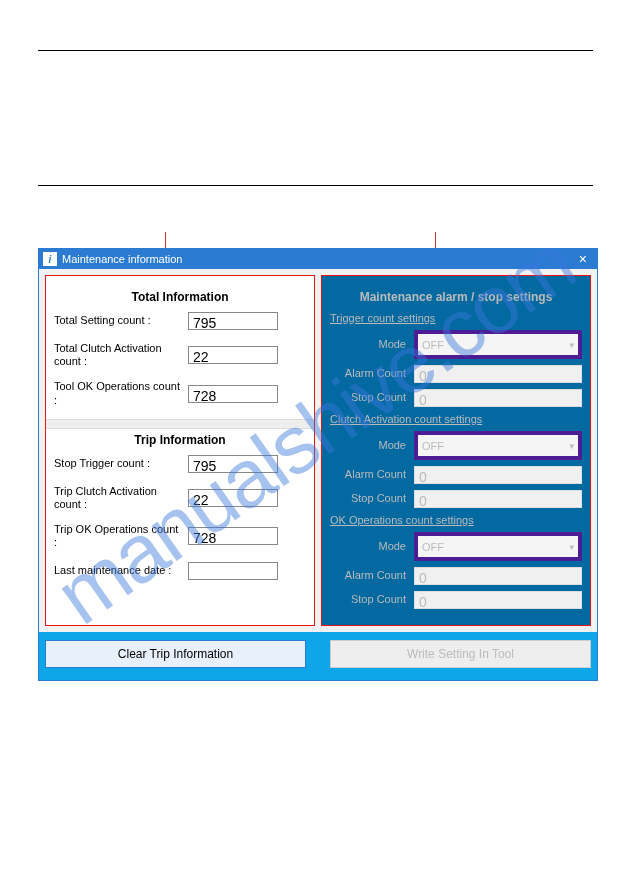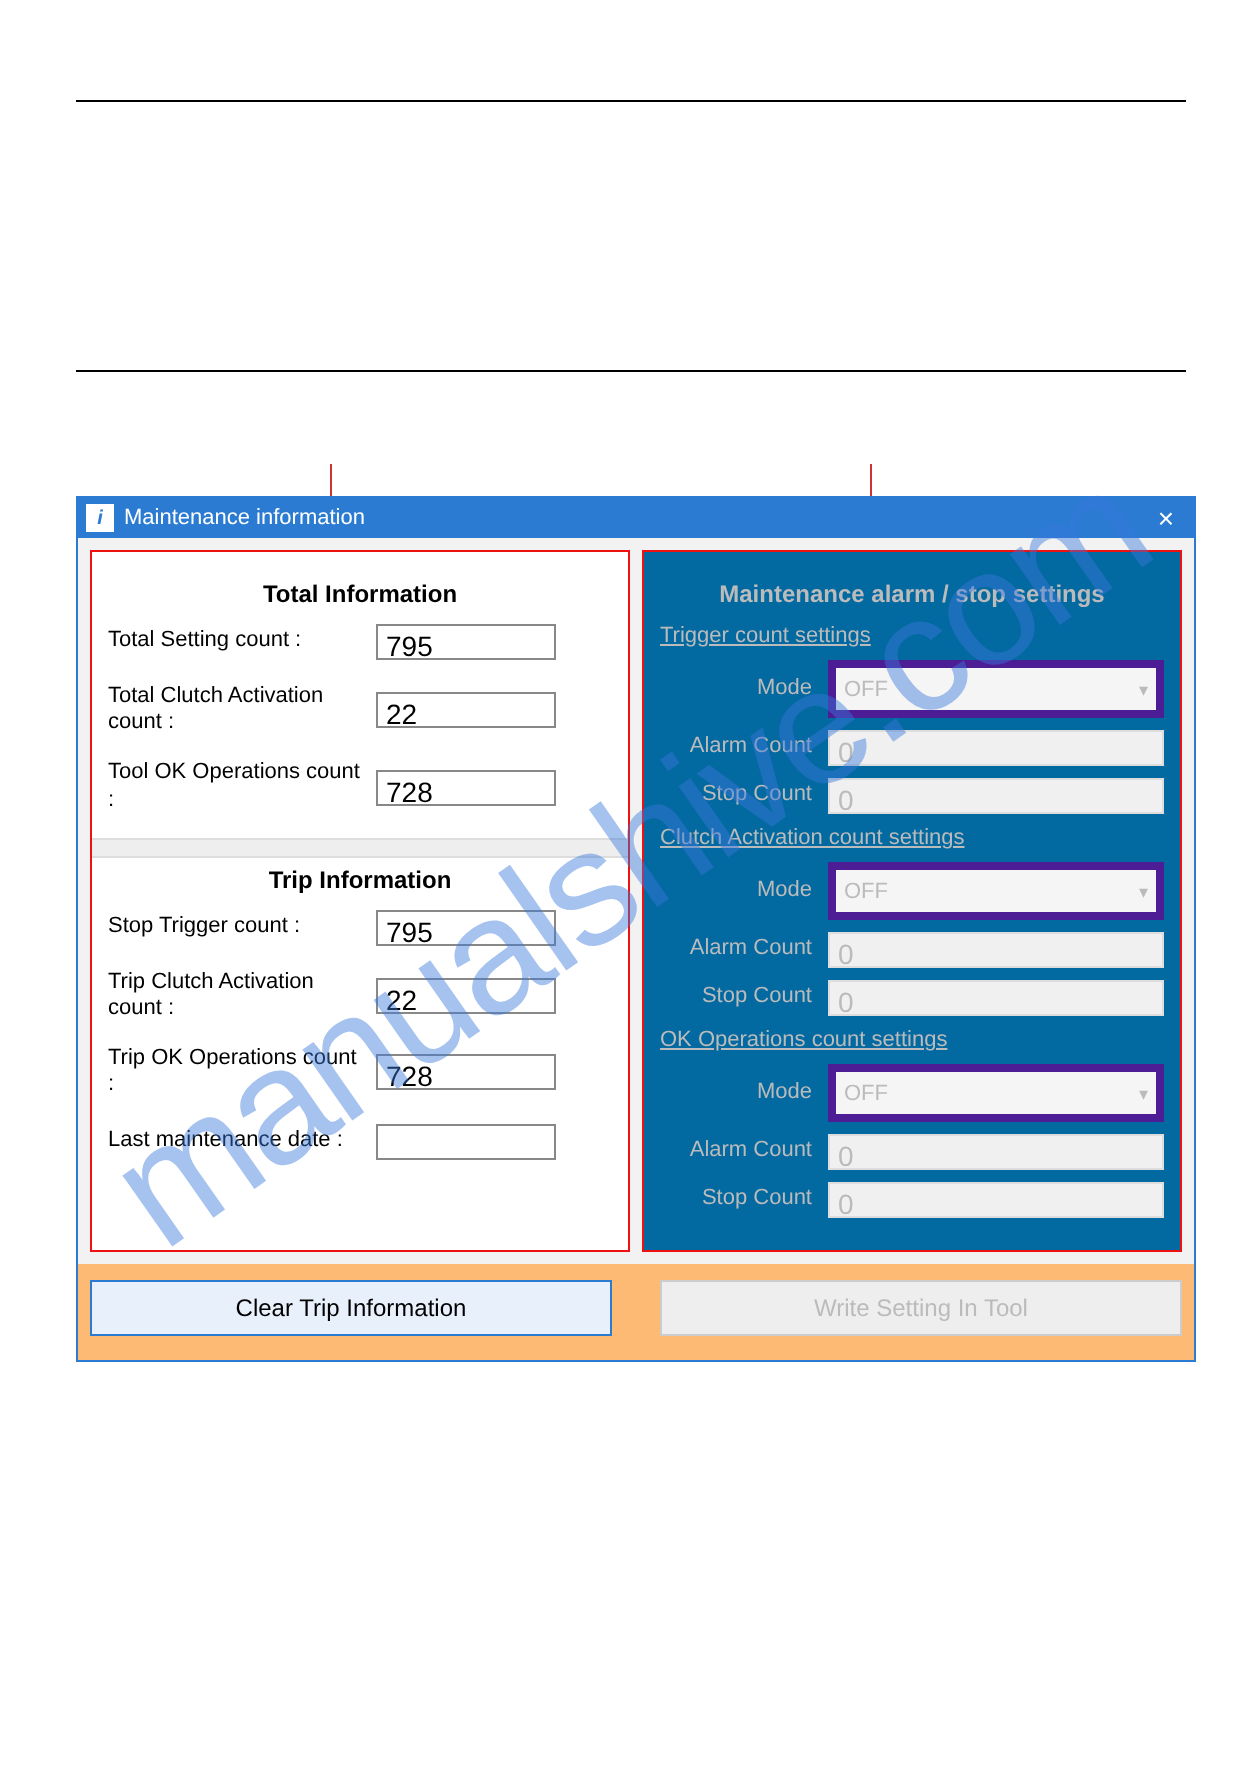--- a/index.html
+++ b/index.html
@@ -139,21 +139,21 @@
     height: 10px;
     margin: 4px -8px;
     background: #eee;
     border-top: 1px solid #ddd;
     border-bottom: 1px solid #ddd;
   }
   .button-row {
     display: flex;
     padding: 8px 6px 12px 6px;
     gap: 24px;
-    background: #fdba74;
+    background: #0ea5e9;
   }
   .btn {
     flex: 1;
     height: 28px;
     display: flex;
     align-items: center;
     justify-content: center;
     font-size: 12px;
     border: 1px solid #2a7bd1;
     background: #e8f0fb;

